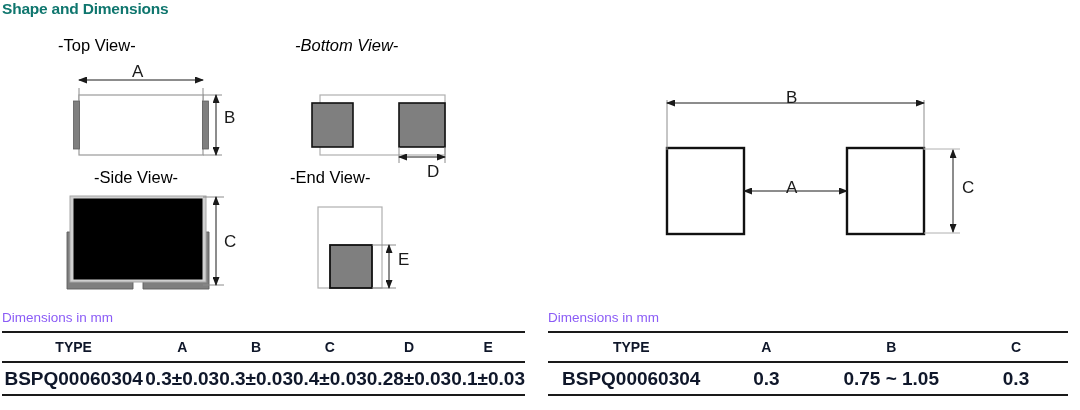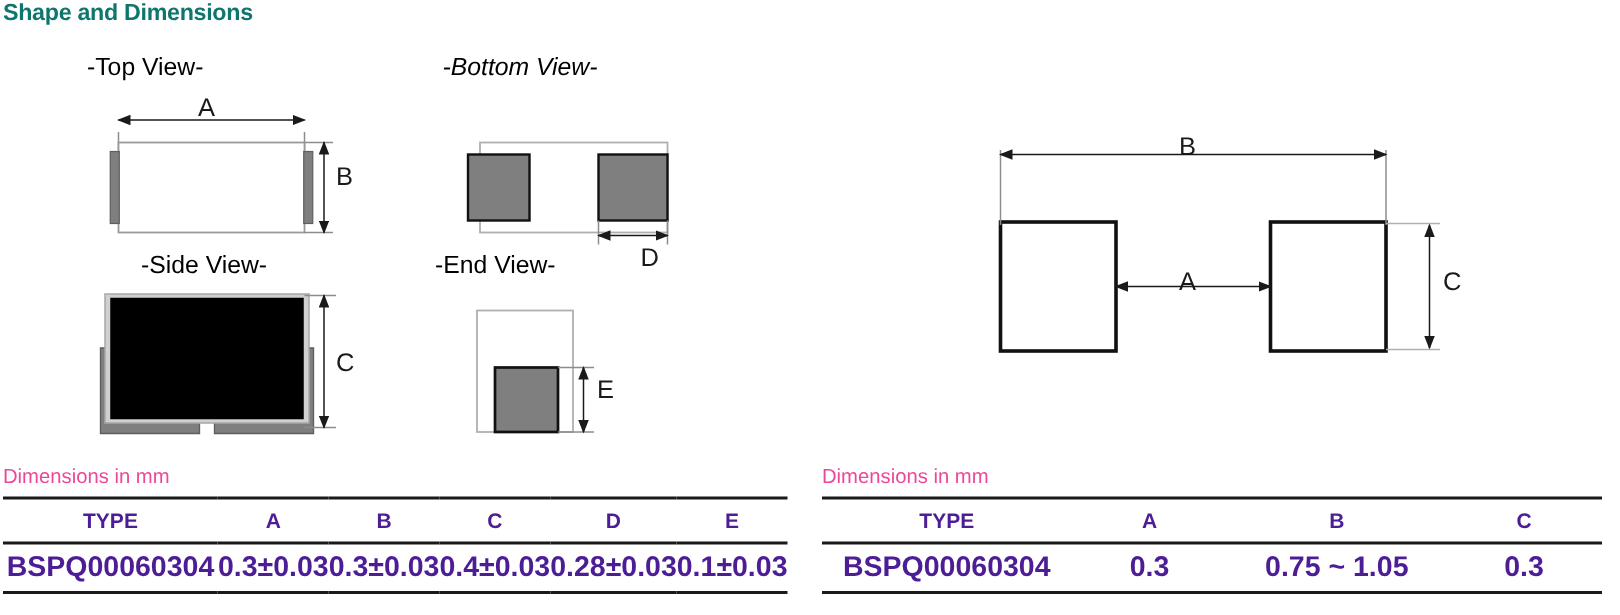--- a/index.html
+++ b/index.html
@@ -70,31 +70,31 @@
   svg.draw {
     position: absolute;
     left: 0;
     top: 0;
     overflow: visible;
   }
 
   .dimnote {
     position: absolute;
     font-size: 13.5px;
-    color: #ec4899;
+    color: #8b5cf6;
     white-space: nowrap;
   }
   .note-left  { left: 2px;  top: 310px; }
   .note-right { left: 8px;  top: 310px; }
 
   table.dimtable {
     position: absolute;
     border-collapse: collapse;
     font-size: 13.5px;
-    color: #4c1d95;
+    color: #0f172a;
   }
   table.dimtable.tl { left: 2px;  top: 331px; width: 523px; }
   table.dimtable.tr { left: 8px;  top: 331px; width: 520px; }
 
   table.dimtable th,
   table.dimtable td {
     padding: 0;
     text-align: center;
     white-space: nowrap;
     font-weight: normal;

